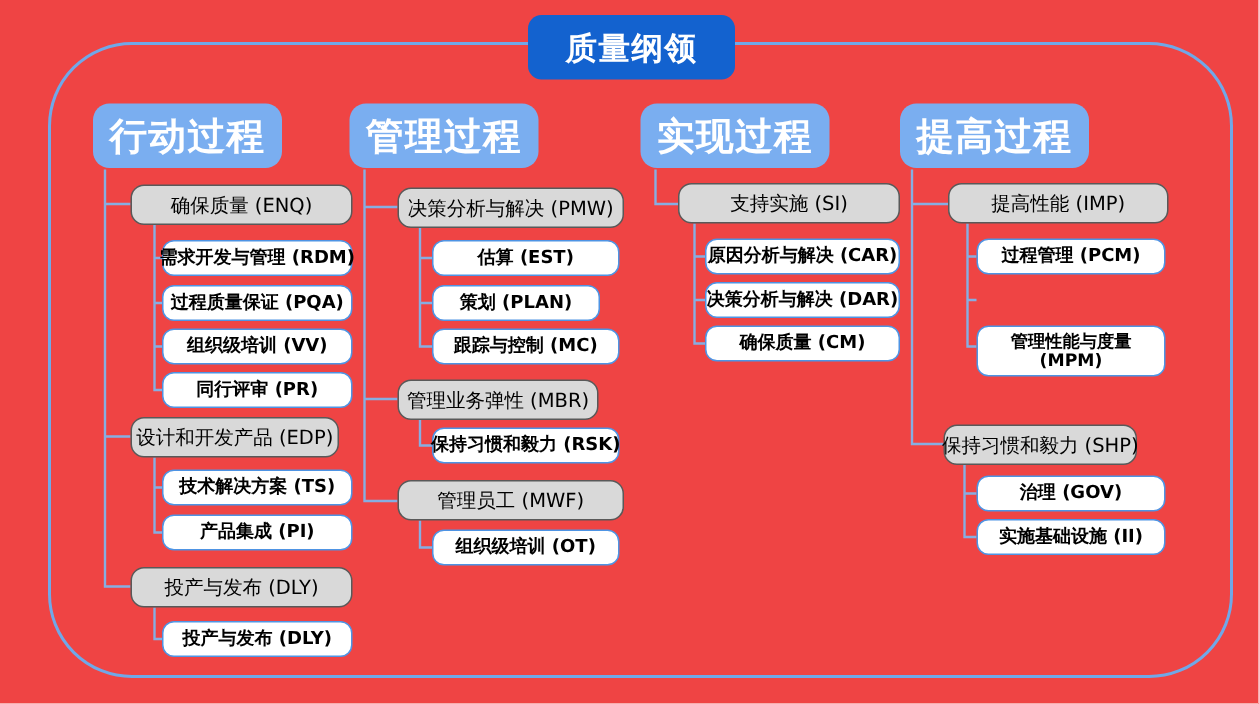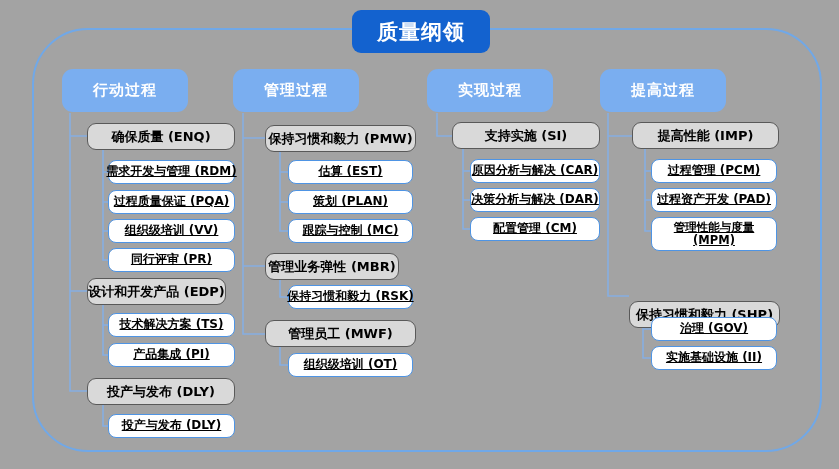--- a/index.html
+++ b/index.html
@@ -1,42 +1,42 @@
 <!DOCTYPE html>
 <html><head>
 <meta charset="utf-8">
 <style>
   html,body{margin:0;padding:0;background:#fff;}
   .canvas{
-    position:relative;width:839px;height:469px;background:#a3a3a3;overflow:hidden;
+    position:relative;width:839px;height:469px;background:#ef4444;overflow:hidden;
     font-family:"DejaVu Sans","Liberation Sans",sans-serif;
   }
   .frame{
     position:absolute;left:32px;top:28px;width:790px;height:424px;
     border:2px solid #70A8E8;border-radius:56px;box-sizing:border-box;
   }
   .title{
     position:absolute;left:352px;top:10px;width:138px;height:43px;
     background:#1362CF;border-radius:9px;color:#fff;font-weight:bold;font-size:21px;
     display:flex;align-items:center;justify-content:center;white-space:nowrap;letter-spacing:1px;
   }
   .hdr{
     position:absolute;width:126px;height:43px;background:#7AAEF0;border-radius:11px;
-    color:#fff;font-weight:bold;font-size:15px;letter-spacing:1px;
+    color:#fff;font-weight:bold;font-size:25px;letter-spacing:1px;
     display:flex;align-items:center;justify-content:center;white-space:nowrap;
   }
   .grp{
     position:absolute;height:27px;background:#D9D9D9;border:1.6px solid #595959;border-radius:9px;
-    color:#000;font-weight:bold;font-size:13px;box-sizing:border-box;
+    color:#000;font-weight:normal;font-size:13px;box-sizing:border-box;
     display:flex;align-items:center;justify-content:center;white-space:nowrap;
   }
   .leaf{
     position:absolute;height:24px;background:#fff;border:1.5px solid #4E94E4;border-radius:8px;
     color:#000;font-weight:bold;font-size:12px;box-sizing:border-box;line-height:1.15;
-    display:flex;align-items:center;justify-content:center;white-space:nowrap;text-align:center;text-decoration:underline;
+    display:flex;align-items:center;justify-content:center;white-space:nowrap;text-align:center;
   }
   .leaf.wrap{white-space:normal;font-size:11.5px;height:28px;padding:16px 14px;}
   svg.connectors{position:absolute;left:0;top:0;width:839px;height:469px;}
   svg.connectors path{stroke:#86AEE2;stroke-width:1.6;fill:none;}
 </style>
 </head>
 <body>
 
 <div class="canvas">
 
@@ -57,37 +57,36 @@
   <div class="leaf" style="left:108px;top:190px;width:127px">过程质量保证 (PQA)</div>
   <div class="leaf" style="left:108px;top:219px;width:127px">组织级培训 (VV)</div>
   <div class="leaf" style="left:108px;top:248px;width:127px">同行评审 (PR)</div>
   <div class="grp" style="left:87px;top:278px;width:139px">设计和开发产品 (EDP)</div>
   <div class="leaf" style="left:108px;top:313px;width:127px">技术解决方案 (TS)</div>
   <div class="leaf" style="left:108px;top:343px;width:127px">产品集成 (PI)</div>
   <div class="grp" style="left:87px;top:378px;width:148px">投产与发布 (DLY)</div>
   <div class="leaf" style="left:108px;top:414px;width:127px">投产与发布 (DLY)</div>
 
   <div class="hdr" style="left:233px;top:69px">管理过程</div>
-  <div class="grp" style="left:265px;top:125px;width:151px">保持习惯和毅力 (PMW)</div>
+  <div class="grp" style="left:265px;top:125px;width:151px">决策分析与解决 (PMW)</div>
   <div class="leaf" style="left:288px;top:160px;width:125px">估算 (EST)</div>
-  <div class="leaf" style="left:288px;top:190px;width:125px">策划 (PLAN)</div>
+  <div class="leaf" style="left:288px;top:190px;width:112px">策划 (PLAN)</div>
   <div class="leaf" style="left:288px;top:219px;width:125px">跟踪与控制 (MC)</div>
   <div class="grp" style="left:265px;top:253px;width:134px">管理业务弹性 (MBR)</div>
   <div class="leaf" style="left:288px;top:285px;width:125px">保持习惯和毅力 (RSK)</div>
   <div class="grp" style="left:265px;top:320px;width:151px">管理员工 (MWF)</div>
   <div class="leaf" style="left:288px;top:353px;width:125px">组织级培训 (OT)</div>
 
   <div class="hdr" style="left:427px;top:69px">实现过程</div>
   <div class="grp" style="left:452px;top:122px;width:148px">支持实施 (SI)</div>
   <div class="leaf" style="left:470px;top:159px;width:130px">原因分析与解决 (CAR)</div>
   <div class="leaf" style="left:470px;top:188px;width:130px">决策分析与解决 (DAR)</div>
-  <div class="leaf" style="left:470px;top:217px;width:130px">配置管理 (CM)</div>
+  <div class="leaf" style="left:470px;top:217px;width:130px">确保质量 (CM)</div>
 
   <div class="hdr" style="left:600px;top:69px">提高过程</div>
   <div class="grp" style="left:632px;top:122px;width:147px">提高性能 (IMP)</div>
   <div class="leaf" style="left:651px;top:159px;width:126px">过程管理 (PCM)</div>
-  <div class="leaf" style="left:651px;top:188px;width:126px">过程资产开发 (PAD)</div>
   <div class="leaf wrap" style="left:651px;top:217px;width:126px">管理性能与度量 (MPM)</div>
-  <div class="grp" style="left:629px;top:301px;width:151px">保持习惯和毅力 (SHP)</div>
+  <div class="grp" style="left:629px;top:283px;width:129px">保持习惯和毅力 (SHP)</div>
   <div class="leaf" style="left:651px;top:317px;width:126px">治理 (GOV)</div>
   <div class="leaf" style="left:651px;top:346px;width:126px">实施基础设施 (II)</div>
 
 </div>
 
 </body></html>

